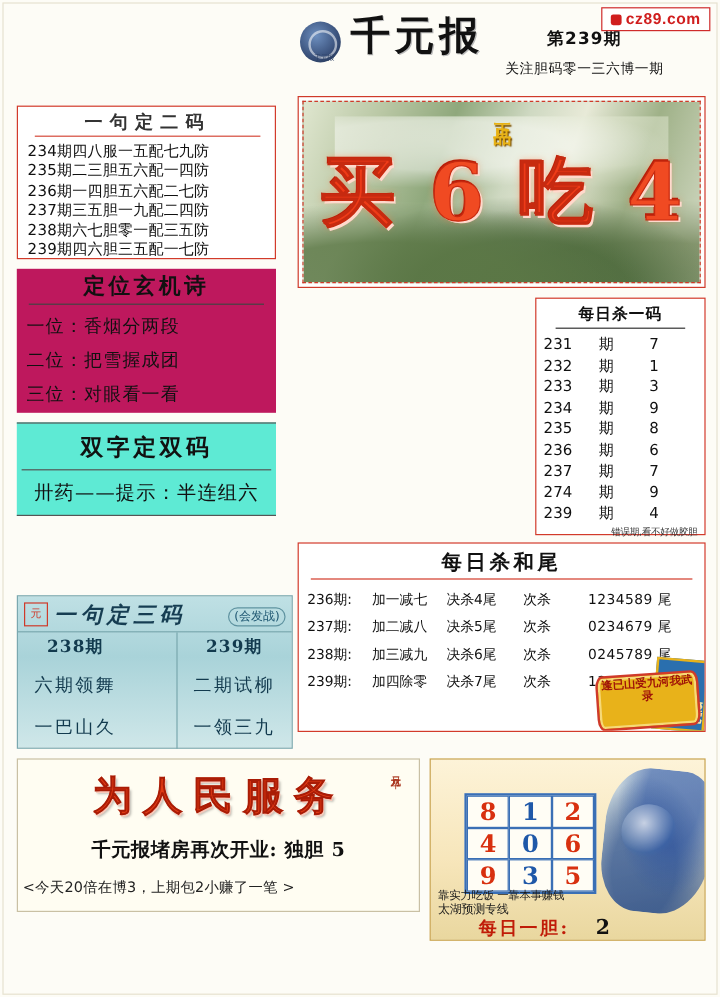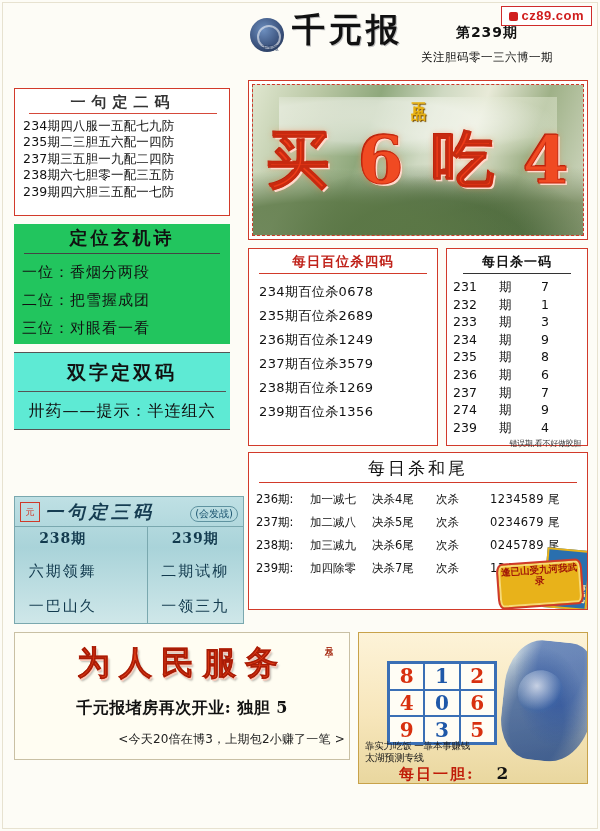--- a/index.html
+++ b/index.html
@@ -126,21 +126,21 @@
     font-size: 12.5px;
     color: #111;
     line-height: 16.4px;
     letter-spacing: .2px;
     font-family: "DejaVu Sans", sans-serif;
   }
 
   
   #p-xuanji {
     left: 14px; top: 224px; width: 216px; height: 120px;
-    background: #22c55e;
+    background: #be185d;
   }
   #p-xuanji .ttl {
     text-align: center;
     font-size: 18px;
     font-weight: bold;
     letter-spacing: 3px;
     color: #111;
     font-family: "DejaVu Serif", serif;
     padding-top: 2px;
   }
@@ -330,21 +330,21 @@
   #p-shahewei {
     left: 248px; top: 452px; width: 340px; height: 158px;
     background: #fff;
     border: 1px solid #d23a2a;
     padding: 4px 6px;
     overflow: hidden;
   }
   #p-shahewei .ttl {
     text-align: center;
     font-size: 17px;
-    font-weight: normal;
+    font-weight: bold;
     color: #111;
     letter-spacing: 3px;
     font-family: "DejaVu Serif", serif;
     position: relative;
     padding-bottom: 3px;
   }
   #p-shahewei .ttl::after {
     content: "";
     position: absolute; left: 4px; right: 4px; bottom: 0;
     border-bottom: 1px solid #d23a2a;
@@ -520,21 +520,21 @@
   .banner-line2 {
     text-align: center;
     margin-top: 12px;
     font-size: 16px;
     font-weight: bold;
     color: #111;
     font-family: "DejaVu Serif", serif;
     letter-spacing: .5px;
   }
   .banner-line3 {
-    text-align: right;
+    text-align: left;
     margin-top: 12px;
     font-size: 12px;
     color: #222;
     letter-spacing: .2px;
   }
 
   
   #p-taihu {
     left: 358px; top: 632px; width: 230px; height: 152px;
     background: linear-gradient(180deg, #fdf3d8 0%, #f7e6bb 55%, #e9d79f 100%);
@@ -649,20 +649,21 @@
       <div class="issue-no">第239期</div>
       <div class="issue-sub">关注胆码零一三六博一期</div>
     </div>
   </div>
 
   <div class="panel" id="p-yijuding">
     <div class="ttl">一句定二码</div>
     <ul>
       <li>234期四八服一五配七九防</li>
       <li>235期二三胆五六配一四防</li>
+      <li>236期一四胆五六配二七防</li>
       <li>237期三五胆一九配二四防</li>
       <li>238期六七胆零一配三五防</li>
       <li>239期四六胆三五配一七防</li>
     </ul>
   </div>
 
   <div class="panel" id="p-xuanji">
     <div class="ttl">定位玄机诗</div>
     <div class="ttl-rule"></div>
     <div class="line">一位：香烟分两段</div>
@@ -681,31 +682,20 @@
       <div class="hero-vert">正品</div>
       <div class="hero-chars">
         <span class="hero-ch">买</span>
         <span class="hero-ch num">6</span>
         <span class="hero-ch">吃</span>
         <span class="hero-ch num">4</span>
       </div>
     </div>
   </div>
 
-  <div class="panel" id="p-baiwei">
-    <div class="ttl">每日百位杀四码</div>
-    <ul>
-      <li>234期百位杀0678</li>
-      <li>235期百位杀2689</li>
-      <li>236期百位杀1249</li>
-      <li>237期百位杀3579</li>
-      <li>238期百位杀1269</li>
-      <li>239期百位杀1356</li>
-    </ul>
-  </div>
 
   <div class="panel" id="p-shayima">
     <div class="ttl">每日杀一码</div>
     <table>
       <tbody>
           <tr>
         <td class="c1">231</td>
         <td class="c2">期</td>
         <td class="c3">7</td>
       </tr>

